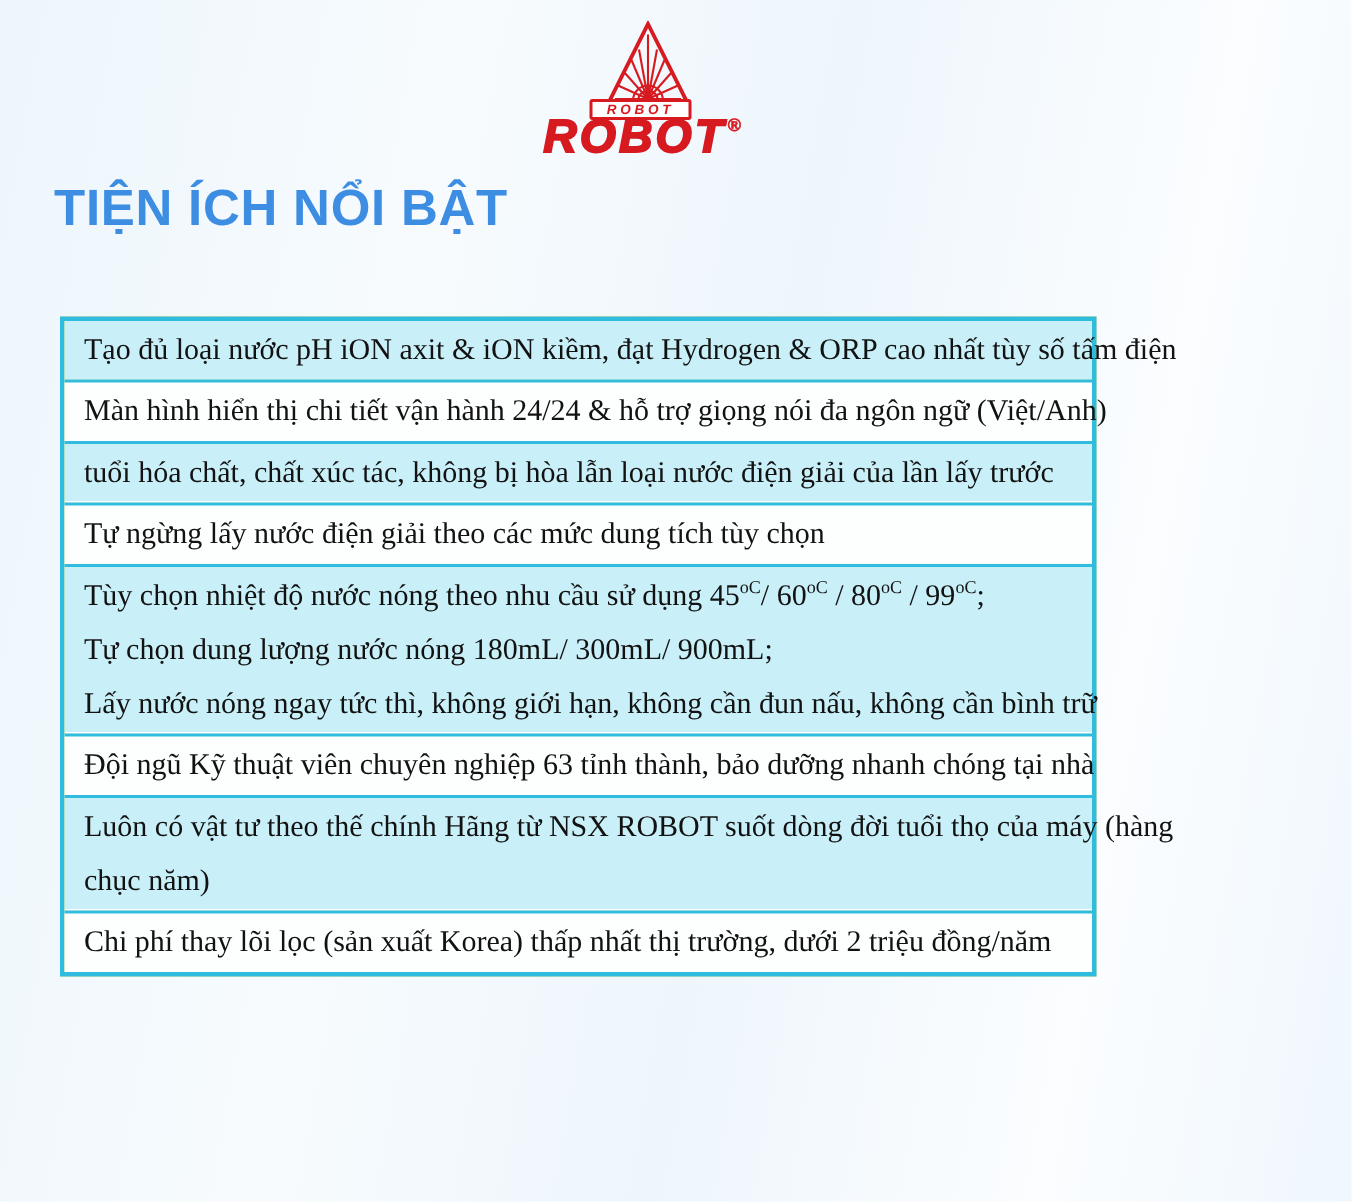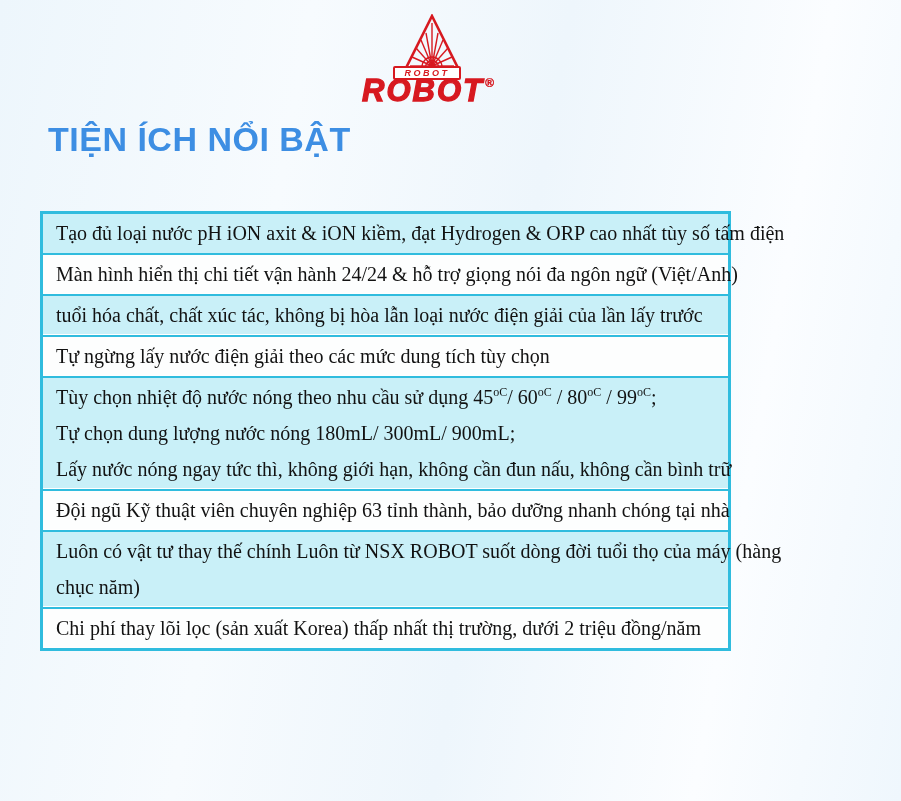--- a/index.html
+++ b/index.html
@@ -34,21 +34,21 @@
     font-size:31px;letter-spacing:2px;color:var(--red);line-height:1;
     -webkit-text-stroke:1.3px var(--red);
   }
   .logo-big sup{
     font-size:12px;-webkit-text-stroke:0.4px var(--red);
     vertical-align:14px;letter-spacing:0;margin-left:1px;
   }
 
   
   .page-title{
-    position:absolute;left:48px;top:120px;
+    position:absolute;left:36px;top:120px;
     font-family:"Liberation Sans",sans-serif;font-weight:bold;
     font-size:34px;letter-spacing:0.5px;color:var(--blue);
   }
 
   
   .features-table{
     position:absolute;left:40px;top:211px;width:691px;
     border:3px solid var(--border);
     background:#fde047;
   }
@@ -110,19 +110,19 @@
     </div>
     <div class="row cyan">
       <div class="line"><span>Tùy chọn nhiệt độ nước nóng theo nhu cầu sử dụng 45</span><sup>oC</sup><span>/ 60</span><sup>oC</sup><span> / 80</span><sup>oC</sup><span> / 99</span><sup>oC</sup><span>;</span></div>
       <div class="line"><span>Tự chọn dung lượng nước nóng 180mL/ 300mL/ 900mL;</span></div>
       <div class="line"><span>Lấy nước nóng ngay tức thì, không giới hạn, không cần đun nấu, không cần bình trữ</span></div>
     </div>
     <div class="row white">
       <div class="line"><span>Đội ngũ Kỹ thuật viên chuyên nghiệp 63 tỉnh thành, bảo dưỡng nhanh chóng tại nhà</span></div>
     </div>
     <div class="row cyan">
-      <div class="line"><span>Luôn có vật tư thay thế chính Luôn từ NSX ROBOT suốt dòng đời tuổi thọ của máy (hàng</span></div>
+      <div class="line"><span>Luôn có vật tư theo thế chính Hãng từ NSX ROBOT suốt dòng đời tuổi thọ của máy (hàng</span></div>
       <div class="line"><span>chục năm)</span></div>
     </div>
     <div class="row white">
       <div class="line"><span>Chi phí thay lõi lọc (sản xuất Korea) thấp nhất thị trường, dưới 2 triệu đồng/năm</span></div>
     </div>
   </div>
 
 </body></html>

